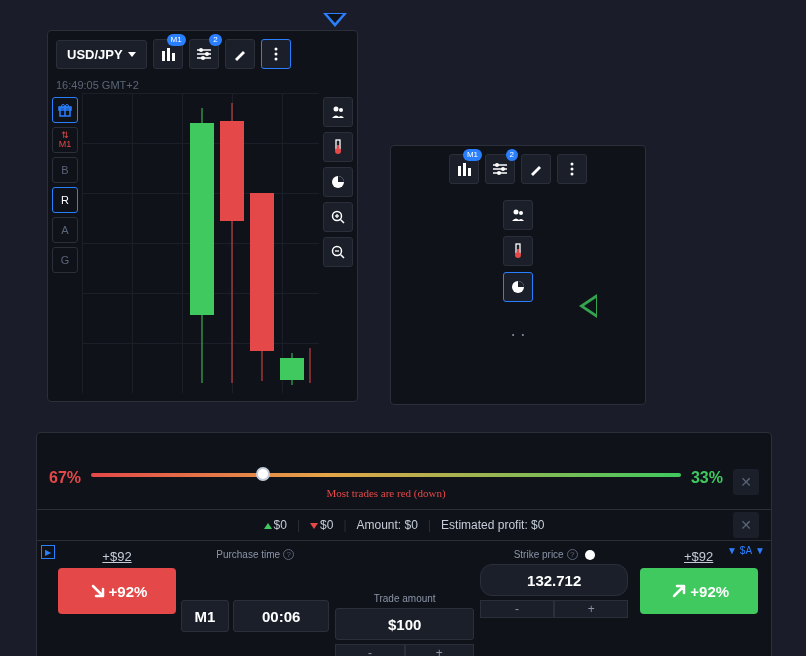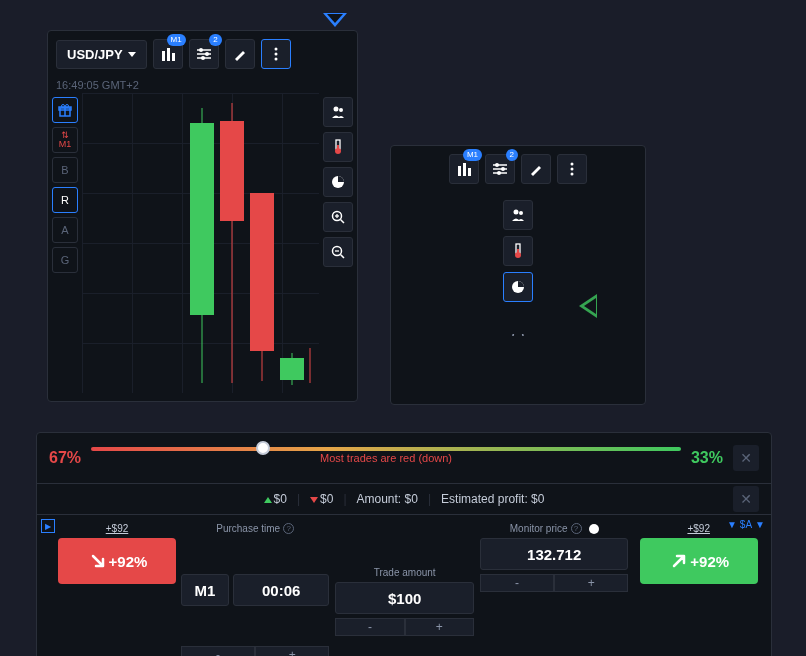--- a/index.html
+++ b/index.html
@@ -200,42 +200,42 @@
   position: absolute;
   left: 36px;
   top: 432px;
   width: 736px;
   background: #0f1319;
   border: 1px solid #2a2f3a;
   border-radius: 4px;
 }
 .sentiment-row {
   display: flex;
-  align-items: center;
   padding: 10px 12px;
   gap: 10px;
   border-bottom: 1px solid #2a2f3a;
+  margin-top: 26px;
 }
 .pct-left { color: #e54848; font-size: 16px; font-weight: bold; }
 .pct-right { color: #3fc95f; font-size: 16px; font-weight: bold; }
 .slider-wrap { flex: 1; position: relative; height: 30px; }
 .slider-track {
   position: absolute; top: 4px; left: 0; right: 0; height: 4px;
   background: linear-gradient(90deg, #e54848 0%, #e5a548 40%, #3fc95f 100%);
   border-radius: 2px;
 }
 .slider-thumb {
   position: absolute; top: -2px; left: 28%;
   width: 14px; height: 14px;
   background: #fff; border-radius: 50%;
   border: 2px solid #c5ccd9;
 }
 .slider-label {
-  position: absolute; top: 9px; left: 0; right: 0;
-  text-align: center; font-size: 11px; color: #e54848;
+  position: absolute; top: 18px; left: 0; right: 0;
+  text-align: center; font-size: 11px; color: #e54848; font-family: Liberation Serif, serif;
 }
 .close-x {
   width: 26px; height: 26px;
   background: #1a1f2a;
   border-radius: 3px;
   display: flex; align-items: center; justify-content: center;
   color: #5a6478; cursor: pointer;
   font-size: 14px;
 }
 .summary-row {
@@ -295,21 +295,21 @@
   width: 14px; height: 14px;
   border: 1px solid #2a7fff;
   display: flex; align-items: center; justify-content: center;
   font-size: 8px; color: #2a7fff;
 }
 .top-right-icons {
   position: absolute; right: 6px; top: 4px;
   display: flex; gap: 3px; align-items: center;
 }
 .toggle-dot { width: 10px; height: 10px; background: #fff; border-radius: 50%; margin-left: 4px; }
-.small-top { font-size: 10px; color: #c5ccd9; text-decoration: underline; }
+.small-top { font-size: 13px; color: #c5ccd9; text-decoration: underline; }
 svg { display: block; }
 </style>
 </head>
 <body>
 
 <div class="chart-panel">
   <div class="arrow-down-blue"></div>
   <div class="chart-header">
     <div class="pair-select">
       <span>USD/JPY</span>
@@ -556,25 +556,25 @@
       <span class="col-label">Trade amount</span>
       <div class="input-box" style="width:100%;">$100</div>
       <div class="stepper">
           <div>-</div>
           <div>+</div>
         </div>
     </div>
 
     <div class="col" style="width:150px;">
       <span class="col-label">
-          <span>Monitor price</span>
+          <span>Strike price</span>
           <span class="q">?</span>
           <span class="toggle-dot"></span>
         </span>
-      <div class="input-box" style="width:100%;">132.712</div>
+      <div class="input-box" style="width:100%;border-radius:12px;">132.712</div>
       <div class="stepper">
           <div>-</div>
           <div>+</div>
         </div>
     </div>
 
     <div class="col" style="width:130px;">
       <span class="small-top">+$92</span>
       <div class="big-btn green-b">
         <span class="arrow-box">

